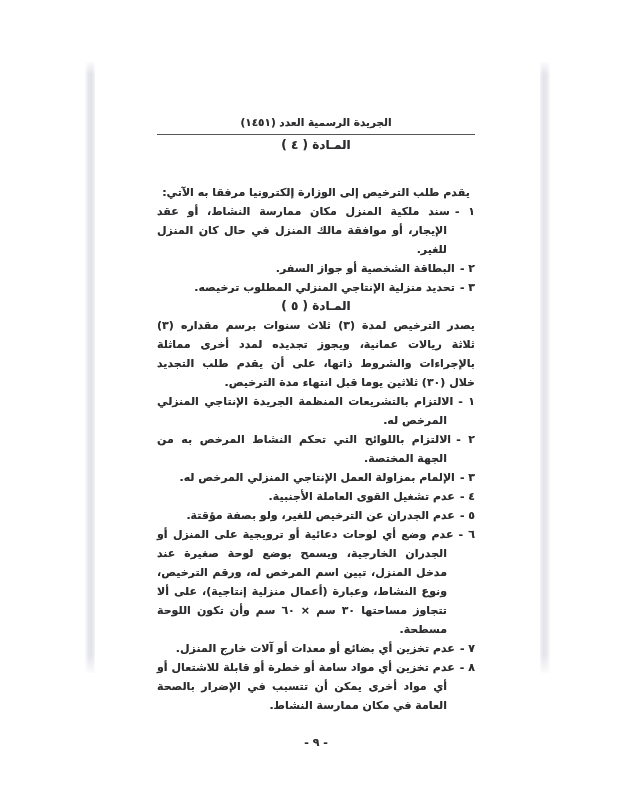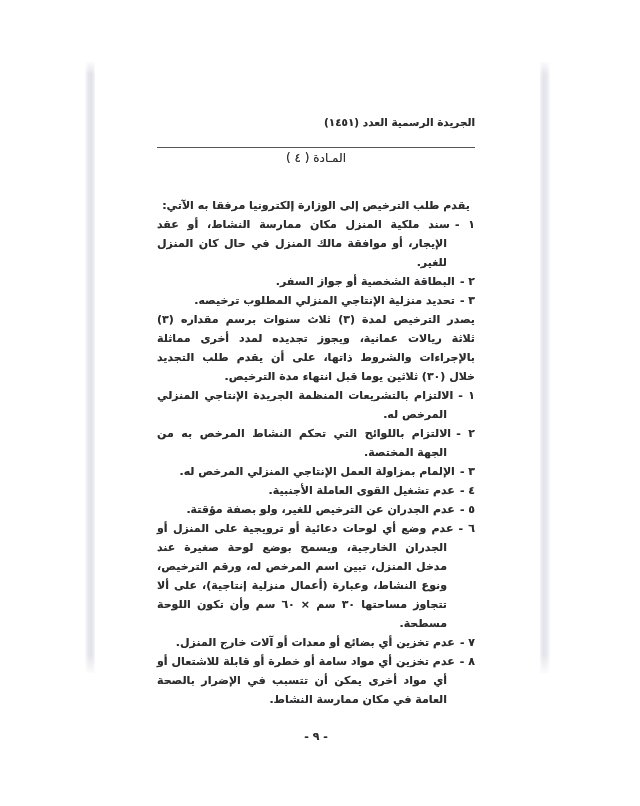--- a/index.html
+++ b/index.html
@@ -38,29 +38,29 @@
     left: 157px; top: 113px;
     width: 318px;
     direction: rtl;
     color: #2d2d30;
     font-weight: bold;
     font-size: 11px;
     line-height: 19px;
     text-shadow: 0 0 0.5px rgba(45,45,48,0.55);
   }
   .gz-header {
-    text-align: right;
+    text-align: center;
     font-size: 10.5px;
-    padding-bottom: 15px;
+    padding-bottom: 2px;
     border-bottom: 1.6px solid #55555a;
     margin-bottom: 1px;
   }
   .art-title {
     font-size: 12px;
-    font-weight: normal;
+    font-weight: bold;
     text-align: center;
     line-height: 19px;
   }
   .intro { text-align: center; margin-top: 28px; }
   .para  { text-align: justify; text-align-last: right; }
   .li {
     text-align: justify;
     text-align-last: right;
     padding-right: 28px;
     text-indent: -28px;
@@ -89,20 +89,21 @@
 
     <section>
       <h2 class="art-title">المـادة ( ٤ )</h2>
       <p class="intro">يقدم طلب الترخيص إلى الوزارة إلكترونيا مرفقا به الآتي:</p>
       <div class="li"><span class="num">١ -</span><span>سند ملكية المنزل مكان ممارسة النشاط، أو عقد الإيجار، أو موافقة مالك المنزل في حال كان المنزل للغير.</span></div>
       <div class="li"><span class="num">٢ -</span><span>البطاقة الشخصية أو جواز السفر.</span></div>
       <div class="li"><span class="num">٣ -</span><span>تحديد منزلية الإنتاجي المنزلي المطلوب ترخيصه.</span></div>
     </section>
 
     <section>
+      <h2 class="art-title">المـادة ( ٥ )</h2>
       <p class="para">يصدر الترخيص لمدة (٣) ثلاث سنوات برسم مقداره (٣) ثلاثة ريالات عمانية، ويجوز تجديده لمدد أخرى مماثلة بالإجراءات والشروط ذاتها، على أن يقدم طلب التجديد خلال (٣٠) ثلاثين يوما قبل انتهاء مدة الترخيص.</p>
     </section>
 
     <section>
       <div class="li"><span class="num">١ -</span><span>الالتزام بالتشريعات المنظمة الجريدة الإنتاجي المنزلي المرخص له.</span></div>
       <div class="li"><span class="num">٢ -</span><span>الالتزام باللوائح التي تحكم النشاط المرخص به من الجهة المختصة.</span></div>
       <div class="li"><span class="num">٣ -</span><span>الإلمام بمزاولة العمل الإنتاجي المنزلي المرخص له.</span></div>
       <div class="li"><span class="num">٤ -</span><span>عدم تشغيل القوى العاملة الأجنبية.</span></div>
       <div class="li"><span class="num">٥ -</span><span>عدم الجدران عن الترخيص للغير، ولو بصفة مؤقتة.</span></div>
       <div class="li"><span class="num">٦ -</span><span>عدم وضع أي لوحات دعائية أو ترويجية على المنزل أو الجدران الخارجية، ويسمح بوضع لوحة صغيرة عند مدخل المنزل، تبين اسم المرخص له، ورقم الترخيص، ونوع النشاط، وعبارة (أعمال منزلية إنتاجية)، على ألا تتجاوز مساحتها ٣٠ سم × ٦٠ سم وأن تكون اللوحة مسطحة.</span></div>

